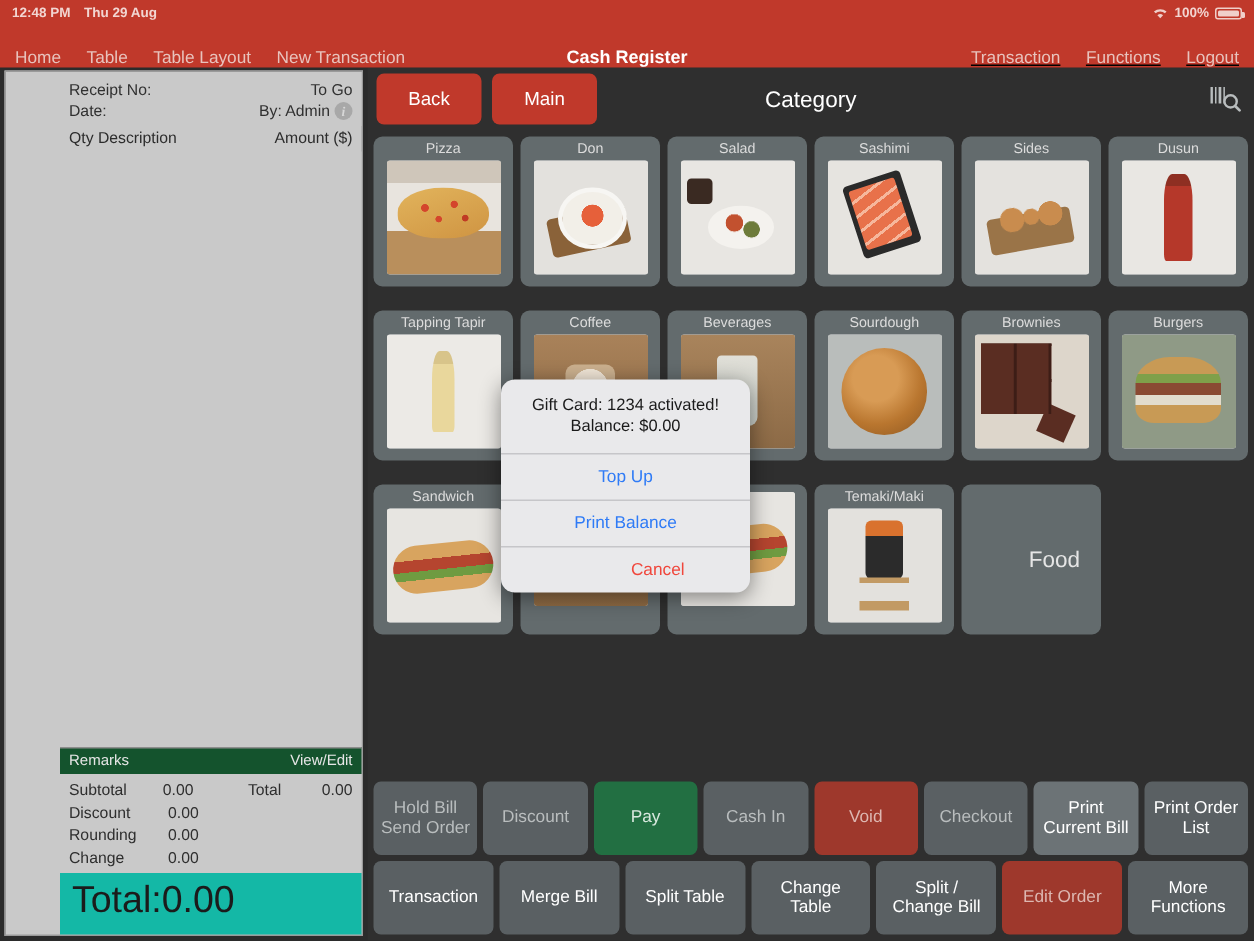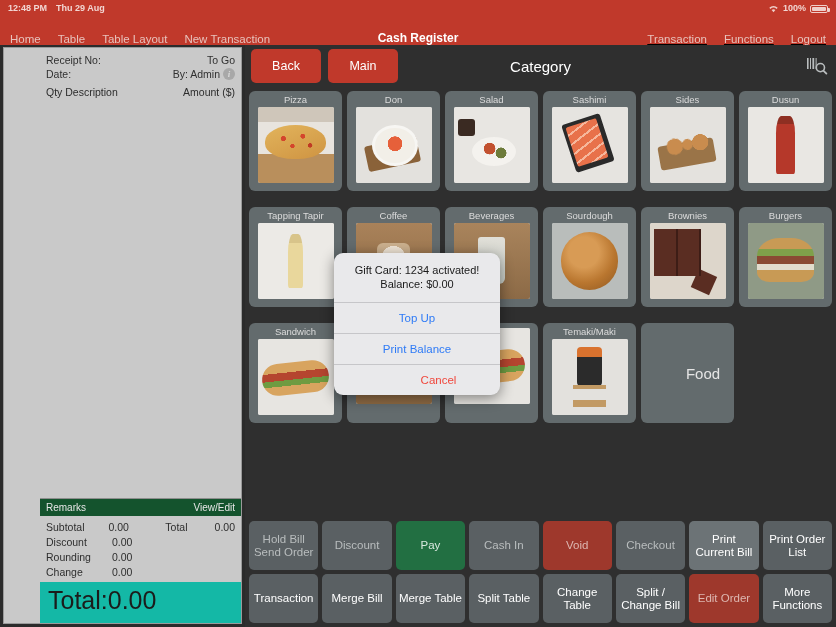--- a/index.html
+++ b/index.html
@@ -474,21 +474,20 @@
             <div class="abtn green">Pay</div>
             <div class="abtn">Cash In</div>
             <div class="abtn red">Void</div>
             <div class="abtn">Checkout</div>
             <div class="abtn light">Print<br>Current Bill</div>
             <div class="abtn bright">Print Order<br>List</div>
           </div>
         <div class="arow" id="action-row-2">
             <div class="abtn bright">Transaction</div>
             <div class="abtn bright">Merge Bill</div>
-            <div class="abtn bright">Merge Table</div>
             <div class="abtn bright">Split Table</div>
             <div class="abtn bright">Change<br>Table</div>
             <div class="abtn bright">Split /<br>Change Bill</div>
             <div class="abtn red">Edit Order</div>
             <div class="abtn bright">More<br>Functions</div>
           </div>
       </div>
 
     </div>
   </div>

